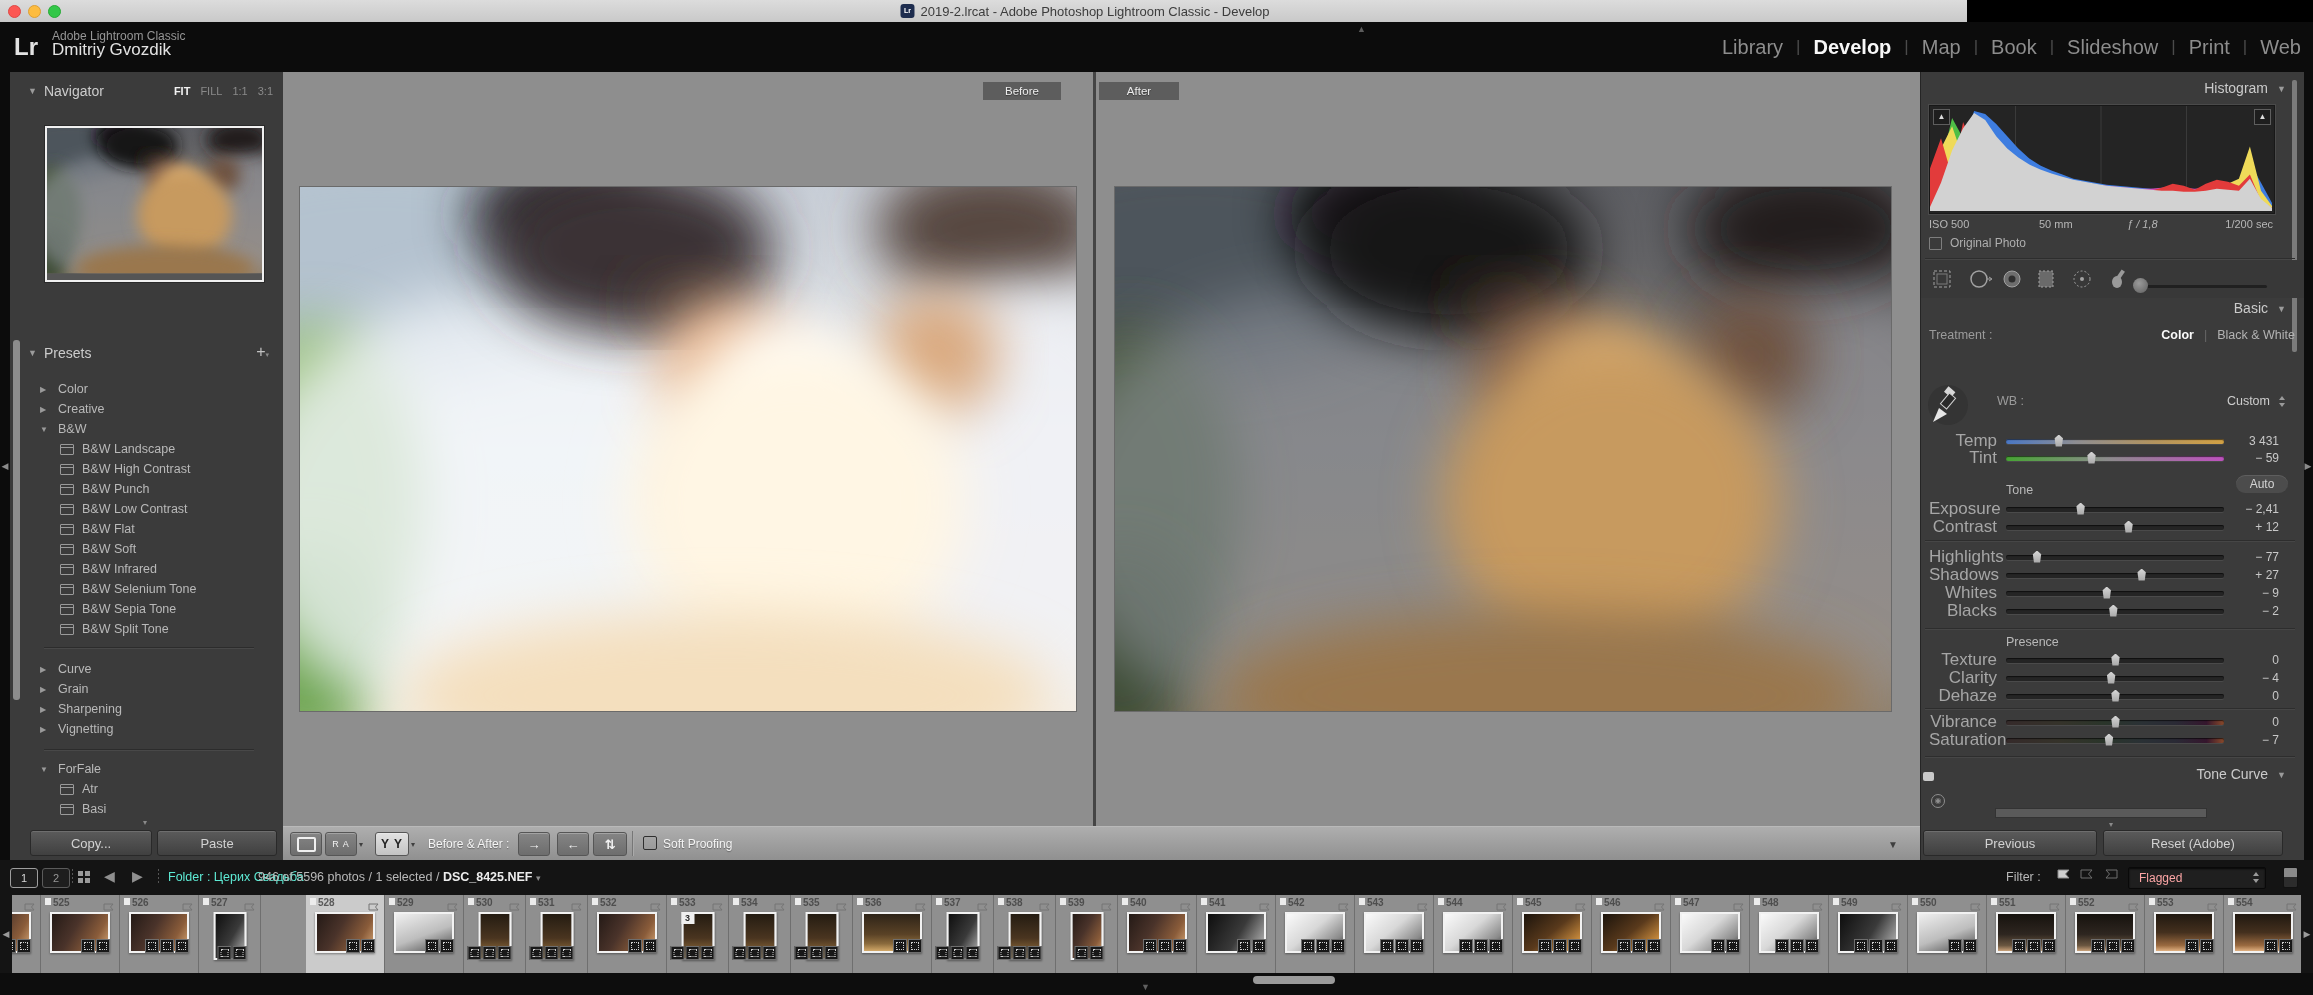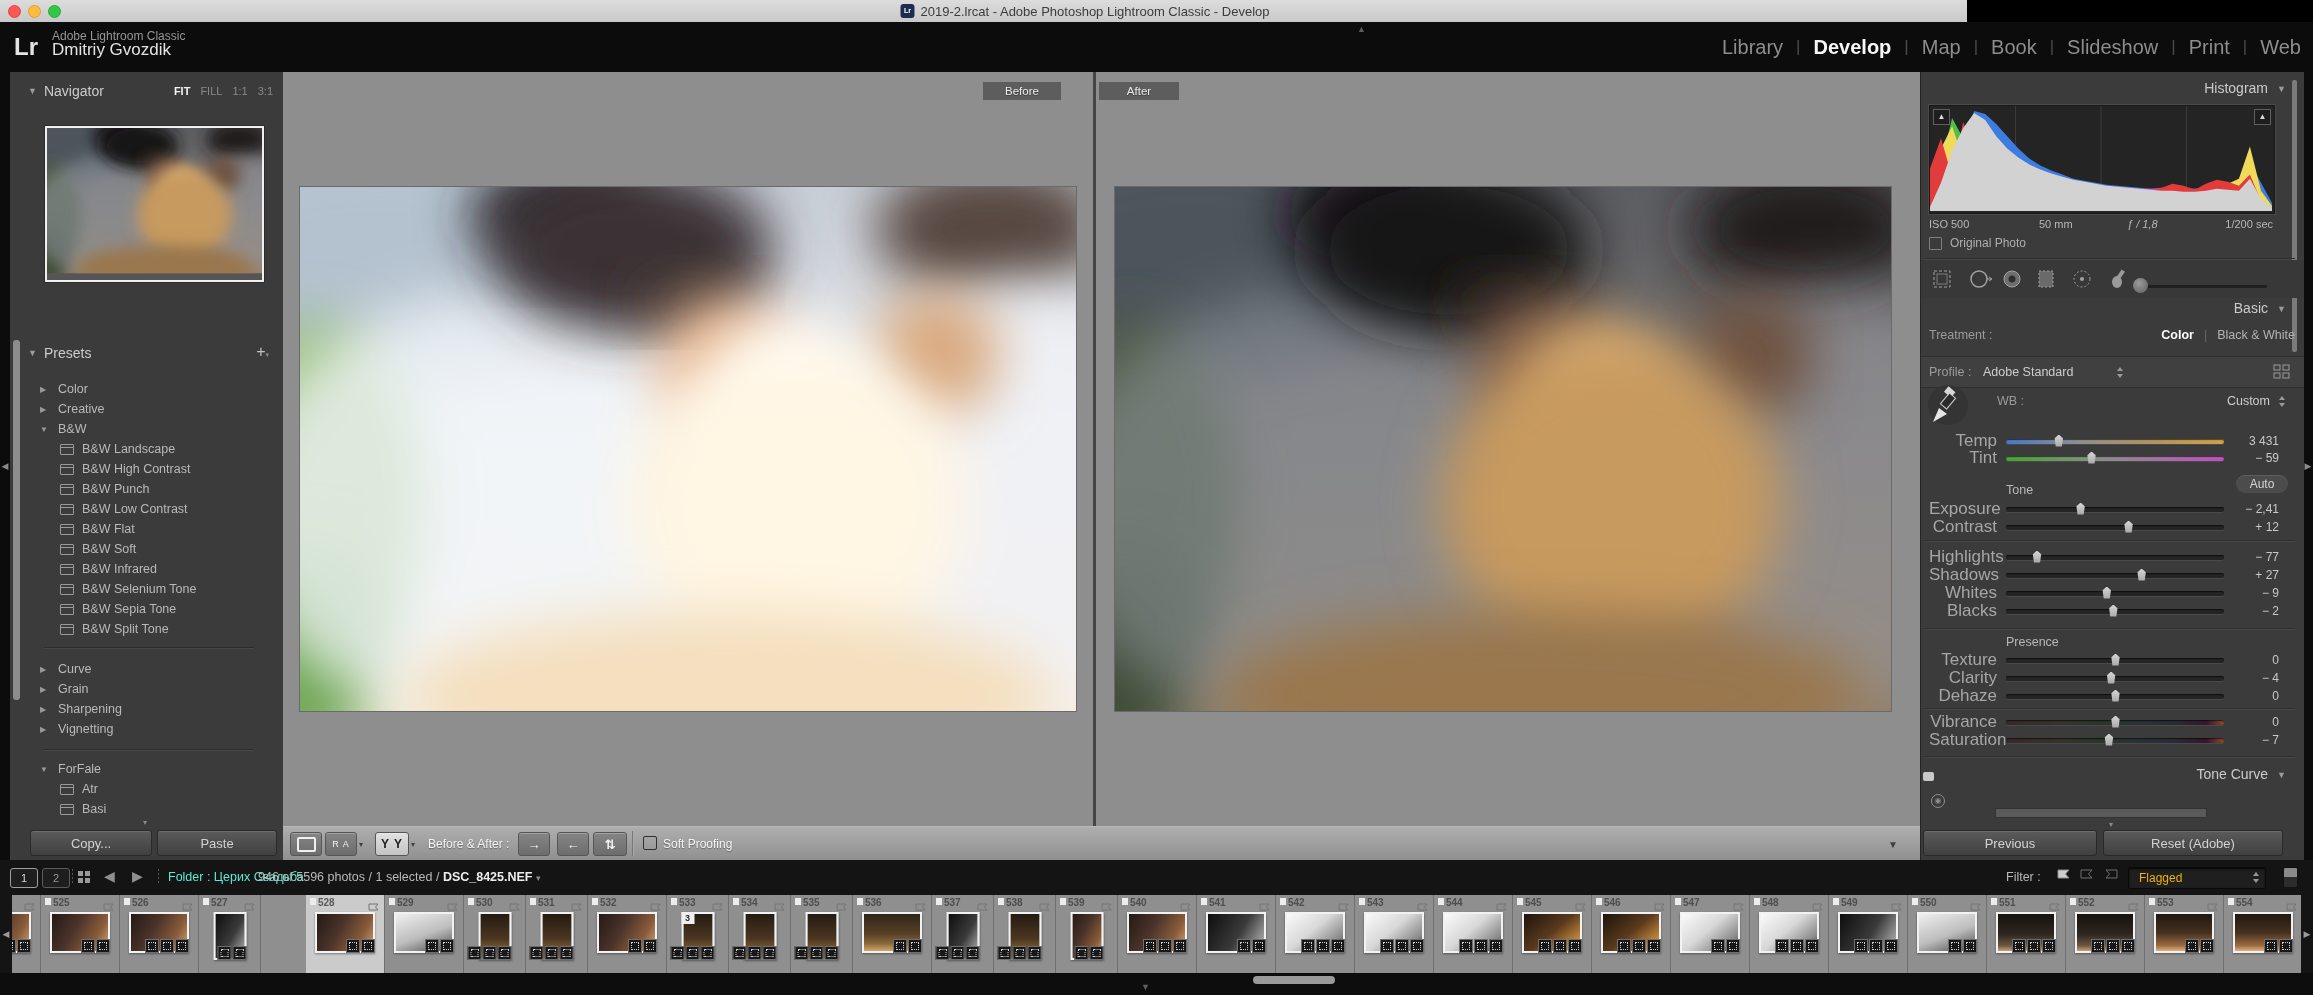--- a/index.html
+++ b/index.html
@@ -162,21 +162,21 @@
   #fs-grid{position:absolute;left:78px;top:11px;width:13px;height:12px;}
   #fs-grid div{position:absolute;width:5px;height:5px;background:#9a9a9a;}
   .fs-arrow{position:absolute;top:8px;font-size:14px;color:#8f8f8f;}
   #fs-folder{position:absolute;left:168px;top:10px;color:#5eead4;}
   #fs-status{position:absolute;left:258px;top:10px;color:#b9b9b9;}
   #fs-status .fname{color:#ededed;font-weight:bold;}
   #fs-status .dcaret{color:#8a8a8a;font-size:9px;}
   #fs-filterlab{position:absolute;left:2006px;top:10px;color:#b9b9b9;}
   #fs-flags{position:absolute;left:2056px;top:8px;display:flex;gap:6px;}
   #fs-dd{position:absolute;left:2128px;top:7px;width:136px;height:20px;background:#1f1f1f;
-    border:1px solid #090909;border-radius:2px;color:#eab308;box-shadow:inset 0 1px 2px rgba(0,0,0,.8);}
+    border:1px solid #090909;border-radius:2px;color:#fca5a5;box-shadow:inset 0 1px 2px rgba(0,0,0,.8);}
   #fs-dd .ddv{position:absolute;left:10px;top:3px;font-size:12px;}
   #fs-dd .updn{position:absolute;right:5px;top:4px;}
   #fs-toggle{position:absolute;left:2283px;top:7px;width:13px;height:19px;border-radius:2px;
     background:linear-gradient(#8a8a8a 0 45%,#2c2c2c 45% 100%);border:1px solid #111;}
 
   
   #filmstrip{position:absolute;left:0;top:895px;width:2313px;height:78px;background:#8f8f8f;overflow:hidden;}
   .fs-edge{position:absolute;top:0;width:12px;height:78px;background:#141414;z-index:5;color:#9a9a9a;
     font-size:9px;display:flex;align-items:center;justify-content:center;}
   #fs-edge-l{left:0;} #fs-edge-r{right:0;}
@@ -565,31 +565,20 @@
         <span class="tri">▼</span>
       </div>
       <div id="treatrow">
         <span>Treatment :</span>
         <span id="treat-opts">
             <span class="topt active">Color</span>
             <span class="tsep">|</span>
             <span class="topt">Black &amp; White</span>
           </span>
       </div>
-      <div id="profilerow">
-        <span class="plab">Profile :</span>
-        <span class="pval">Adobe Standard</span>
-        <span id="profile-updn" class="updn"></span>
-        <svg id="profile-grid" width="17" height="15">
-          <rect x="1" y="1" width="6" height="5" fill="none" stroke="#9a9a9a"></rect>
-          <rect x="10" y="1" width="6" height="5" fill="none" stroke="#9a9a9a"></rect>
-          <rect x="1" y="9" width="6" height="5" fill="none" stroke="#9a9a9a"></rect>
-          <rect x="10" y="9" width="6" height="5" fill="none" stroke="#9a9a9a"></rect>
-        </svg>
-      </div>
       <svg id="dropper" width="46" height="46">
         <circle cx="23" cy="23" r="20" fill="#343434"></circle>
         <rect x="20" y="6" width="9" height="7" fill="#d8d8d8" transform="rotate(40 24 10)"></rect>
         <rect x="19" y="12" width="8" height="14" fill="#2a2a2a" stroke="#cfcfcf" stroke-width="1" transform="rotate(40 23 19)"></rect>
         <polygon points="14,26 22,32 8,40" fill="#e6e6e6"></polygon>
       </svg>
       <div id="wbrow">
         <span class="wlab">WB :</span>
         <span class="wval">Custom</span>
         <span id="wb-updn" class="updn"></span>

